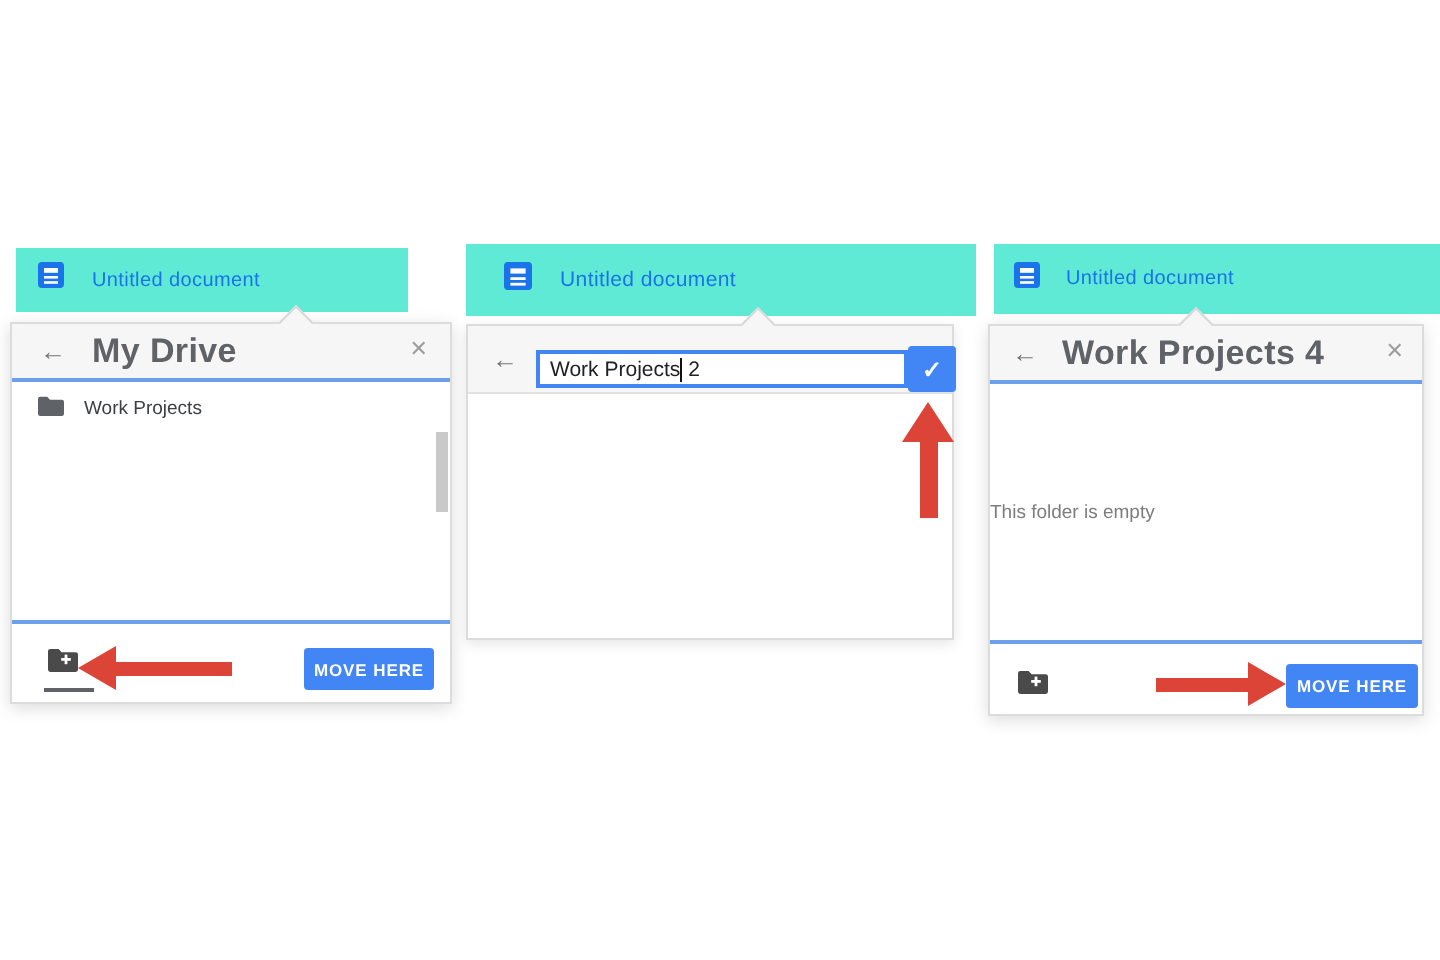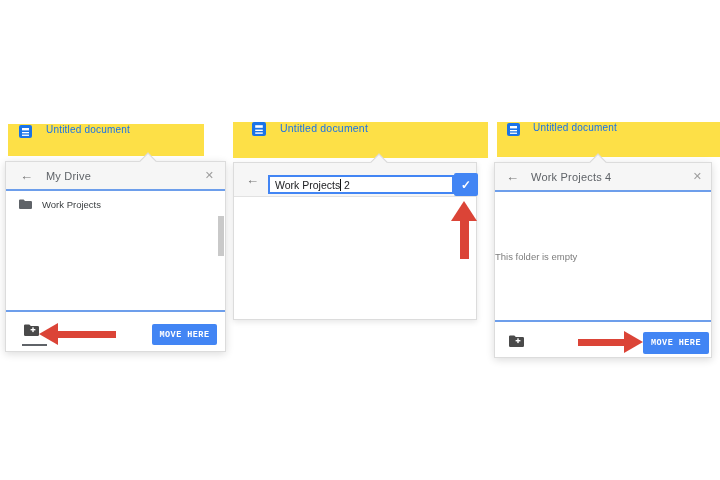--- a/index.html
+++ b/index.html
@@ -1,39 +1,39 @@
 <!DOCTYPE html>
 <html><head>
 <meta charset="utf-8">
 <style>
   * { margin:0; padding:0; box-sizing:border-box; }
   body { background:#fff; font-family:"Liberation Sans","DejaVu Sans",sans-serif; }
   .stage { position:relative; width:720px; height:480px; background:#fff; overflow:hidden; }
 
   
-  .topbar { position:absolute; height:32px; background:#fde047; display:flex; }
+  .topbar { position:absolute; height:32px; background:#5eead4; display:flex; align-items:center; }
   .topbar .doc-title { font-size:10px; font-weight:500; color:#1a73e8; letter-spacing:.2px; }
   .docicon { flex:0 0 auto; }
 
   
   .dialog { position:absolute; background:#fff; border:1px solid #dcdcdc; box-shadow:0 2px 8px rgba(0,0,0,.14); }
   .notch { position:absolute; top:-7px; width:12px; height:12px; background:#f6f6f6;
            border-left:1px solid #d8d8d8; border-top:1px solid #d8d8d8; transform:rotate(45deg); }
   .dlg-head { position:relative; height:29px; background:#f6f6f6; border-bottom:2px solid #6d9eeb;
               display:flex; align-items:center; }
   .back-glyph { color:#757575; font-size:13px; line-height:1; }
-  .dlg-title { font-size:11px; font-weight:400; color:#5f6368; letter-spacing:.2px; }
+  .dlg-title { font-size:17px; font-weight:700; color:#5f6368; letter-spacing:.2px; }
   .close-glyph { position:absolute; color:#9e9e9e; font-size:11px; line-height:1; }
 
   .folder-row { position:absolute; display:flex; align-items:center; }
   .folder-label { font-size:9.5px; font-weight:500; color:#3c4043; margin-left:10px; }
 
   .scroll-thumb { position:absolute; right:1px; width:6px; background:#c9c9c9; }
 
-  .dlg-footer { position:absolute; left:0; right:0; bottom:0; border-top:2px solid #6d9eeb; background:#fff;font-family:Liberation Mono, monospace; }
+  .dlg-footer { position:absolute; left:0; right:0; bottom:0; border-top:2px solid #6d9eeb; background:#fff; }
   .move-btn { position:absolute; background:#4285f4; color:#fff; border:none; border-radius:2px;
               font-family:inherit; font-size:8.5px; font-weight:700; letter-spacing:.45px;
               display:flex; align-items:center; justify-content:center; cursor:pointer; }
 
   .hint-text { position:absolute; left:0; right:0; font-size:9.5px; color:#7d7d7d; }
 
   
   .input-row { position:relative; height:34px; background:#f6f6f6; border-bottom:1px solid #e2e2e2; }
   .name-input { position:absolute; left:34px; top:12px; width:186px; height:19px; background:#fff;
                 border:2px solid #4285f4; display:flex; align-items:center; padding-left:5px;

